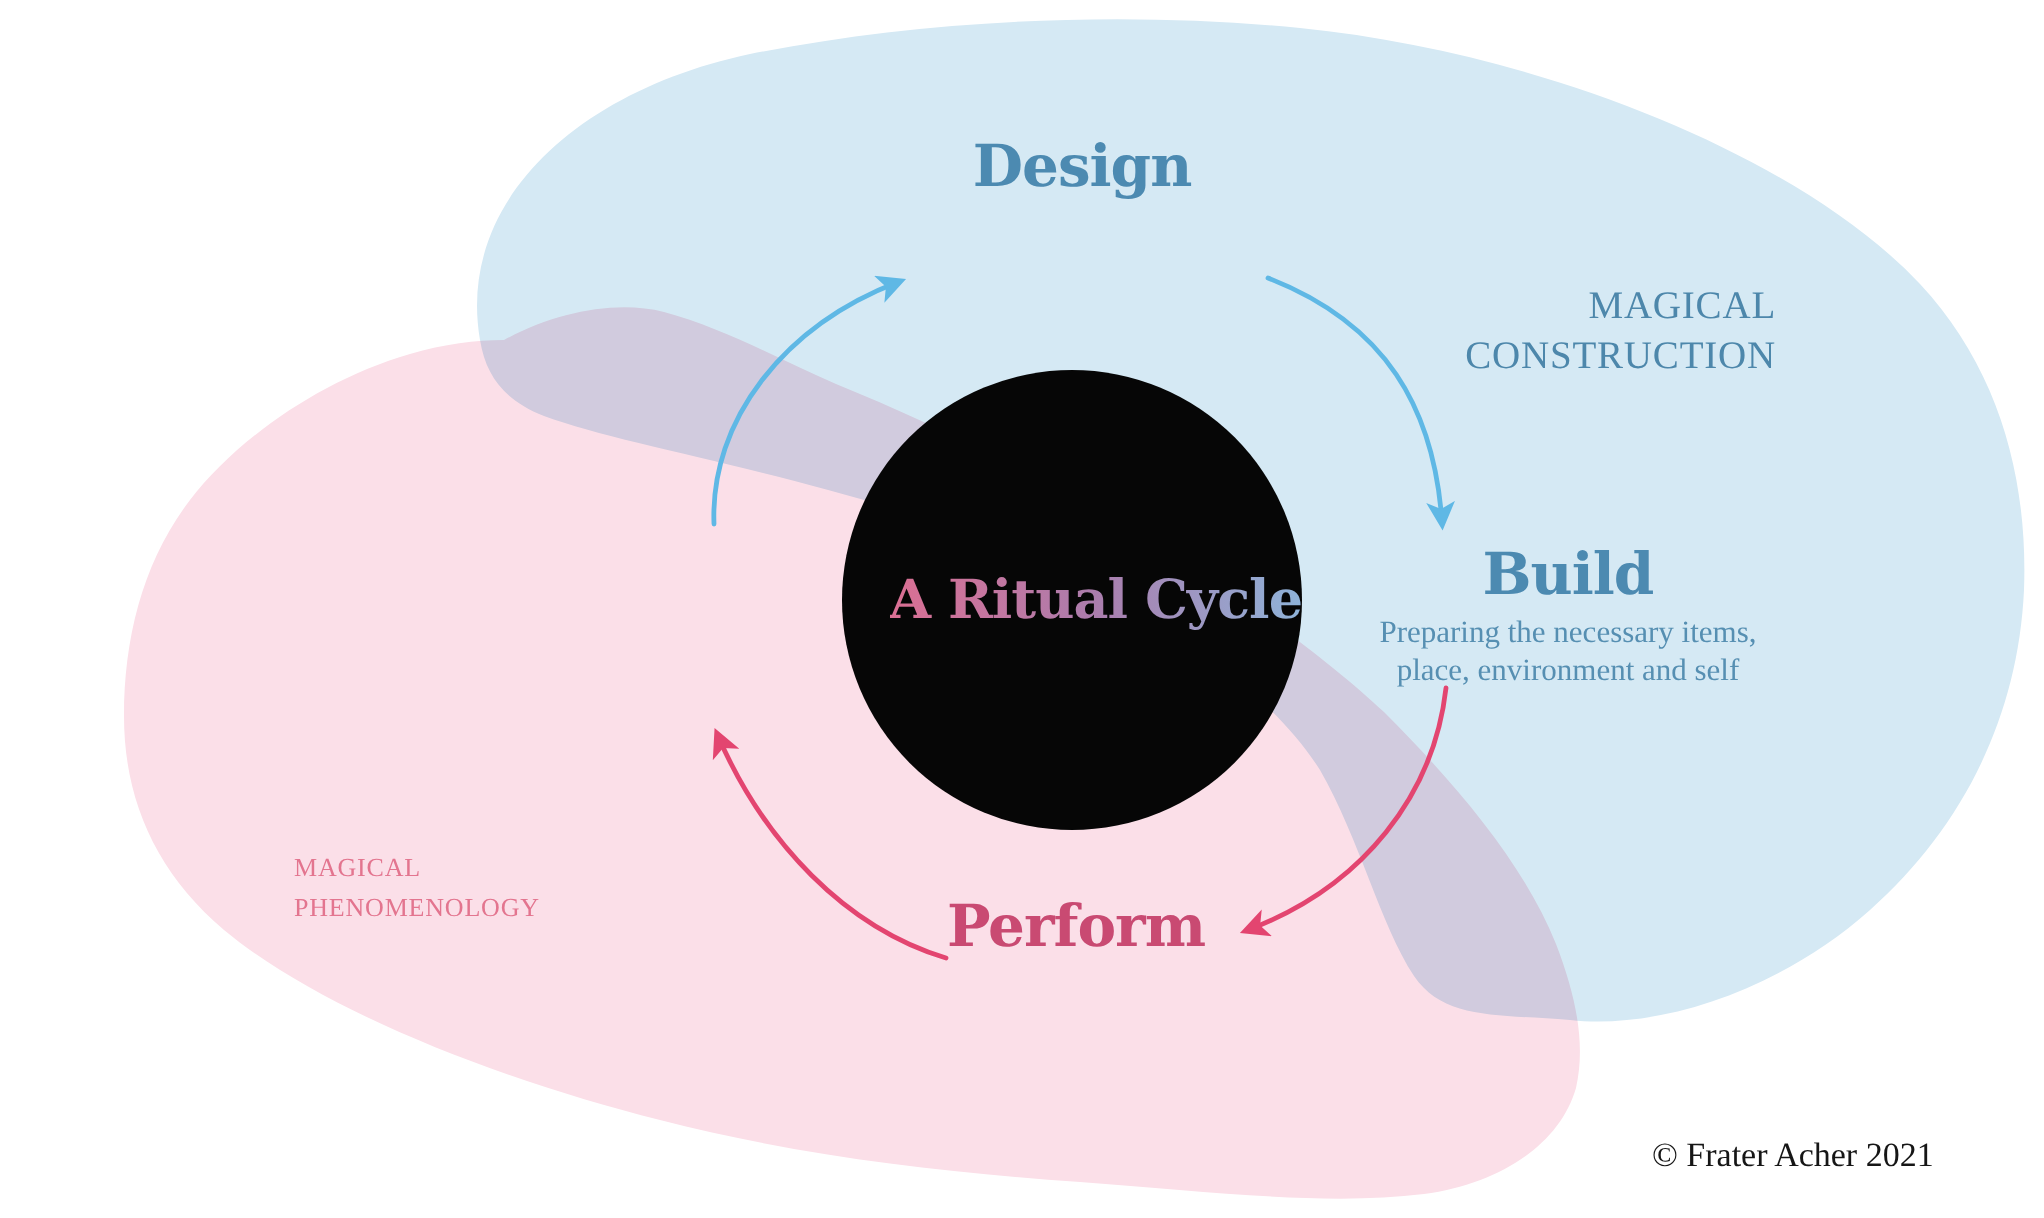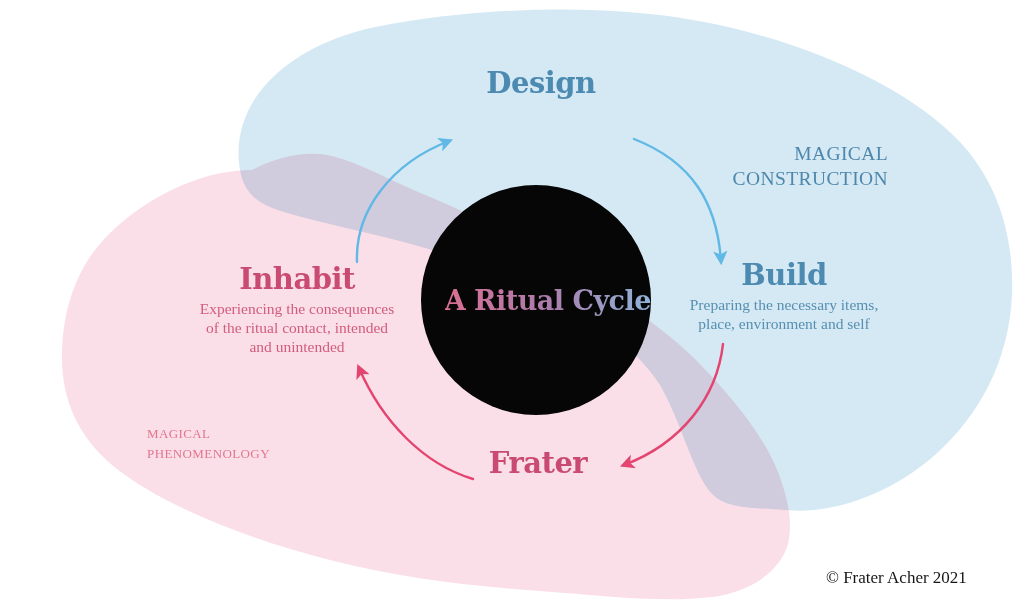--- a/index.html
+++ b/index.html
@@ -34,21 +34,21 @@
   .stage-desc {
     font-family:"Liberation Serif", serif;
     font-size:15.5px; line-height:19px; white-space:pre-line; margin-top:3px;
   }
   [data-palette="blue"] .stage-title { color: var(--blue-heading, #4c8ab1); }
   [data-palette="blue"] .stage-desc  { color: var(--blue-body, #568fb2); }
   [data-palette="pink"] .stage-title { color: var(--pink-heading, #c94a72); }
   [data-palette="pink"] .stage-desc  { color: var(--pink-body, #d25c7e); }
 
   #stage-design  { left:391px; top:66px;  }
-  #stage-build   { left:634px; top:258px; }
+  #stage-build   { left:634px; top:270px; }
   #stage-inhabit { left:147px; top:262px; }
   #stage-perform { left:388px; top:446px; }
 
   .region-label { position:absolute; white-space:pre-line; z-index:2;
     font-family:"Liberation Serif", serif; letter-spacing:0.4px; }
   #label-ritual-construction {
     left:568px; top:141px; width:320px; text-align:right;
     font-size:19.5px; line-height:25px; color: var(--blue-label, #4d87ab);
   }
   #label-magical-phenomenology {
@@ -123,29 +123,23 @@
     <div class="stage-title">Design</div>
   </div>
 
   <div class="stage" id="stage-build" data-palette="blue">
     <div class="stage-title">Build</div>
     <div class="stage-desc">Preparing the necessary items,
 place, environment and self</div>
   </div>
 
   <div class="stage" id="stage-perform" data-palette="pink">
-    <div class="stage-title">Frater</div>
+    <div class="stage-title">Perform</div>
   </div>
 
-  <div class="stage" id="stage-inhabit" data-palette="pink">
-    <div class="stage-title">Inhabit</div>
-    <div class="stage-desc">Experiencing the consequences
-of the ritual contact, intended
-and unintended</div>
-  </div>
 
   <div class="region-label" id="label-ritual-construction">MAGICAL
 CONSTRUCTION</div>
 
   <div class="region-label" id="label-magical-phenomenology">MAGICAL
 PHENOMENOLOGY</div>
 
   <div class="credit">© Frater Acher 2021</div>
 
 </div>

